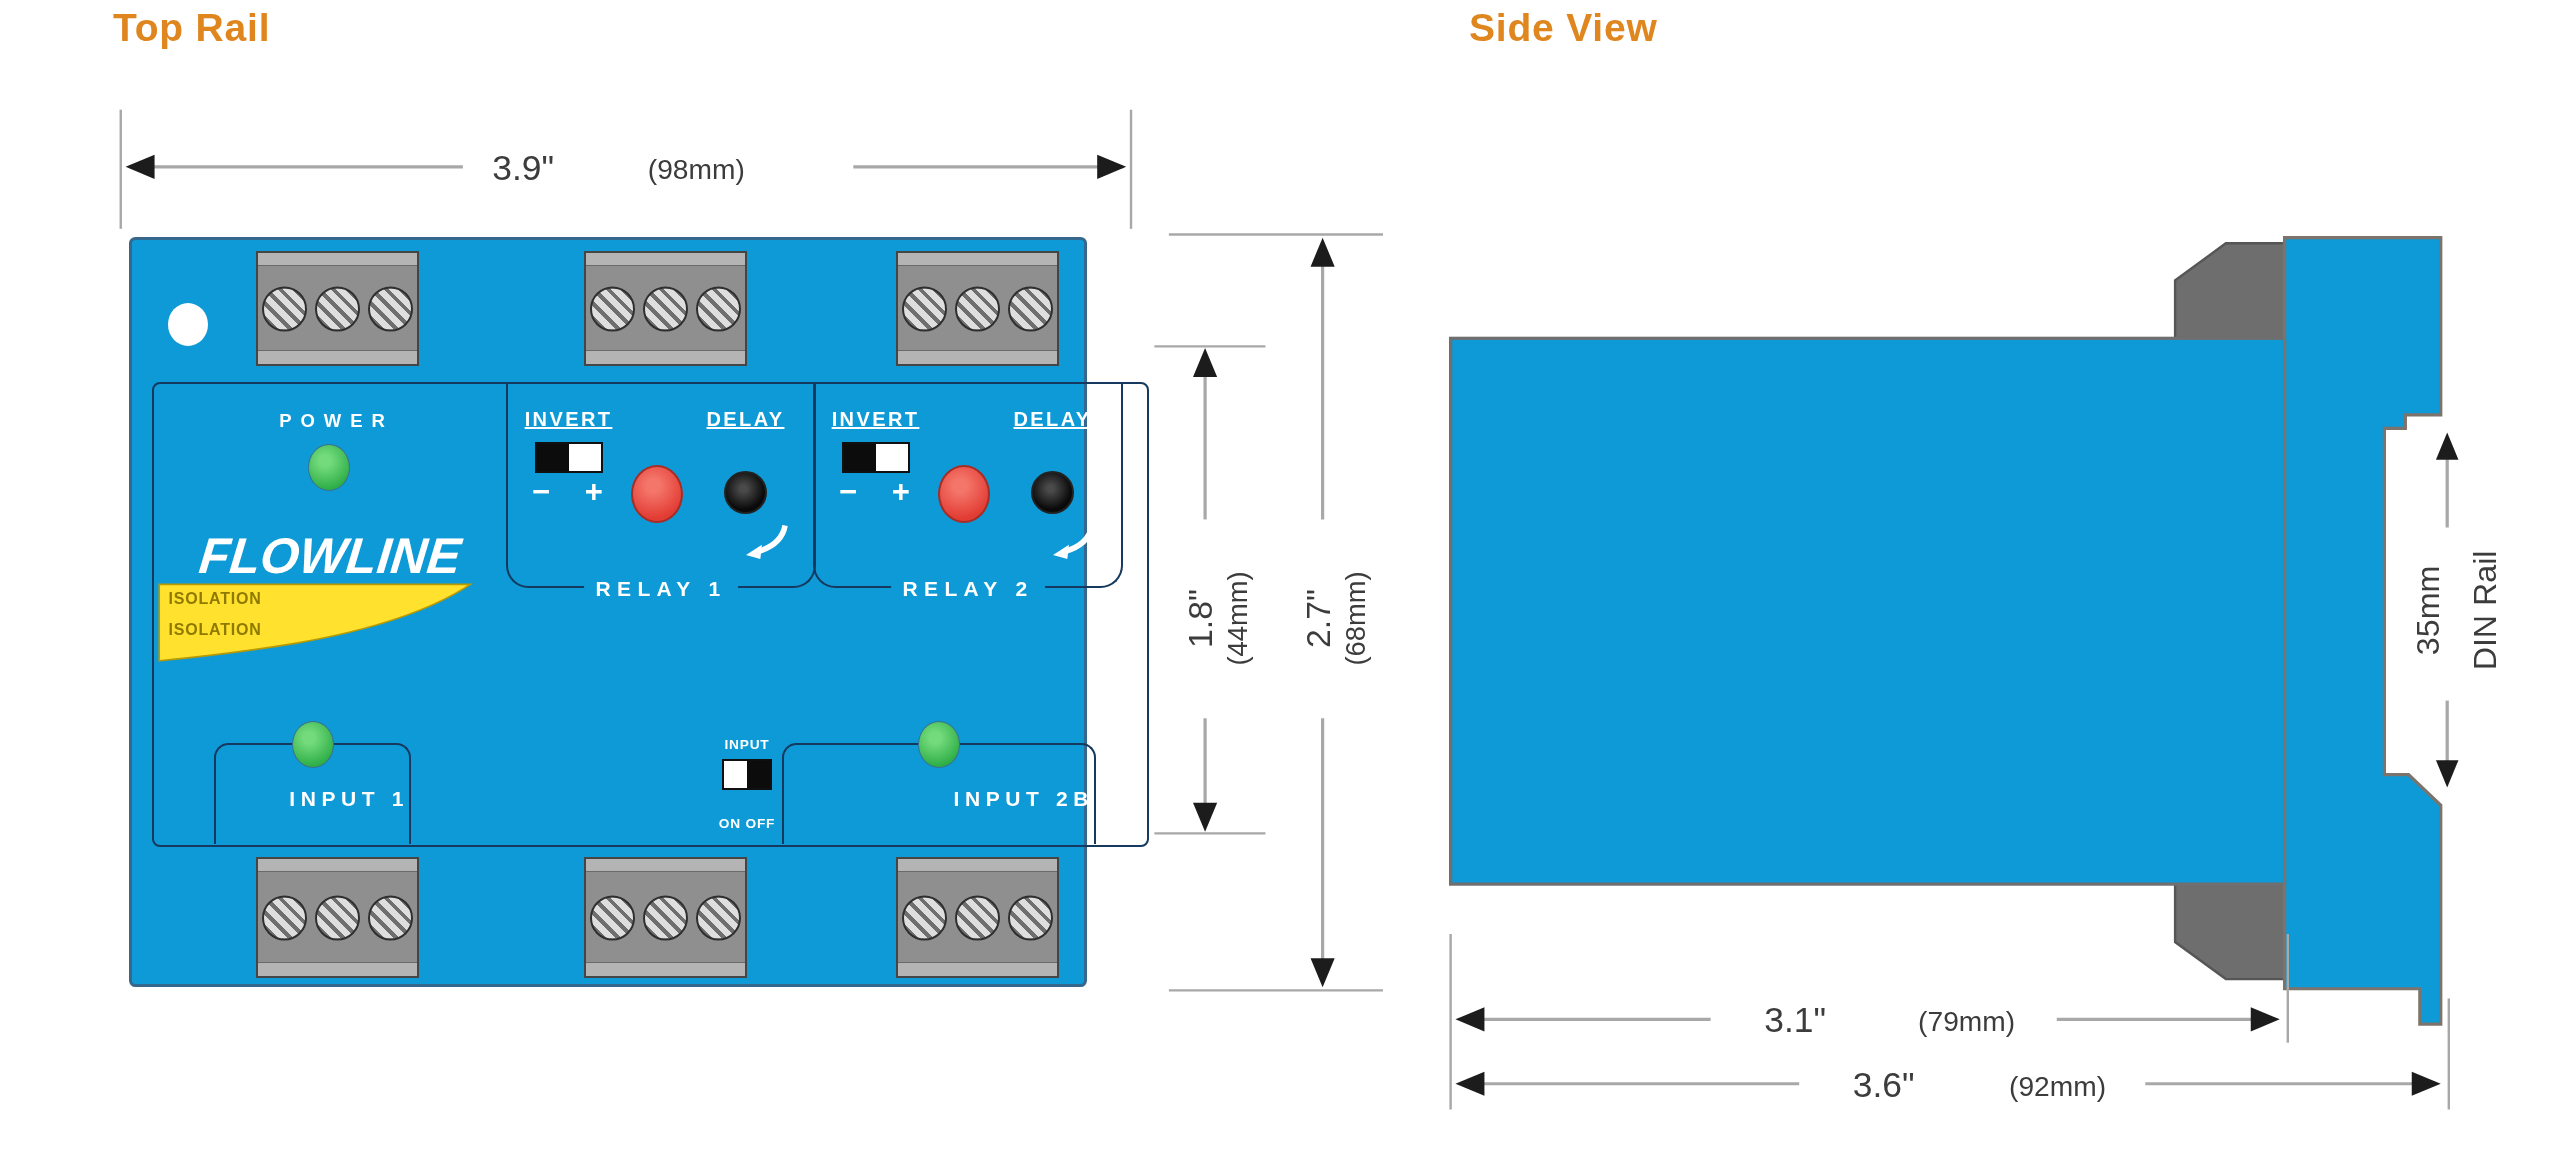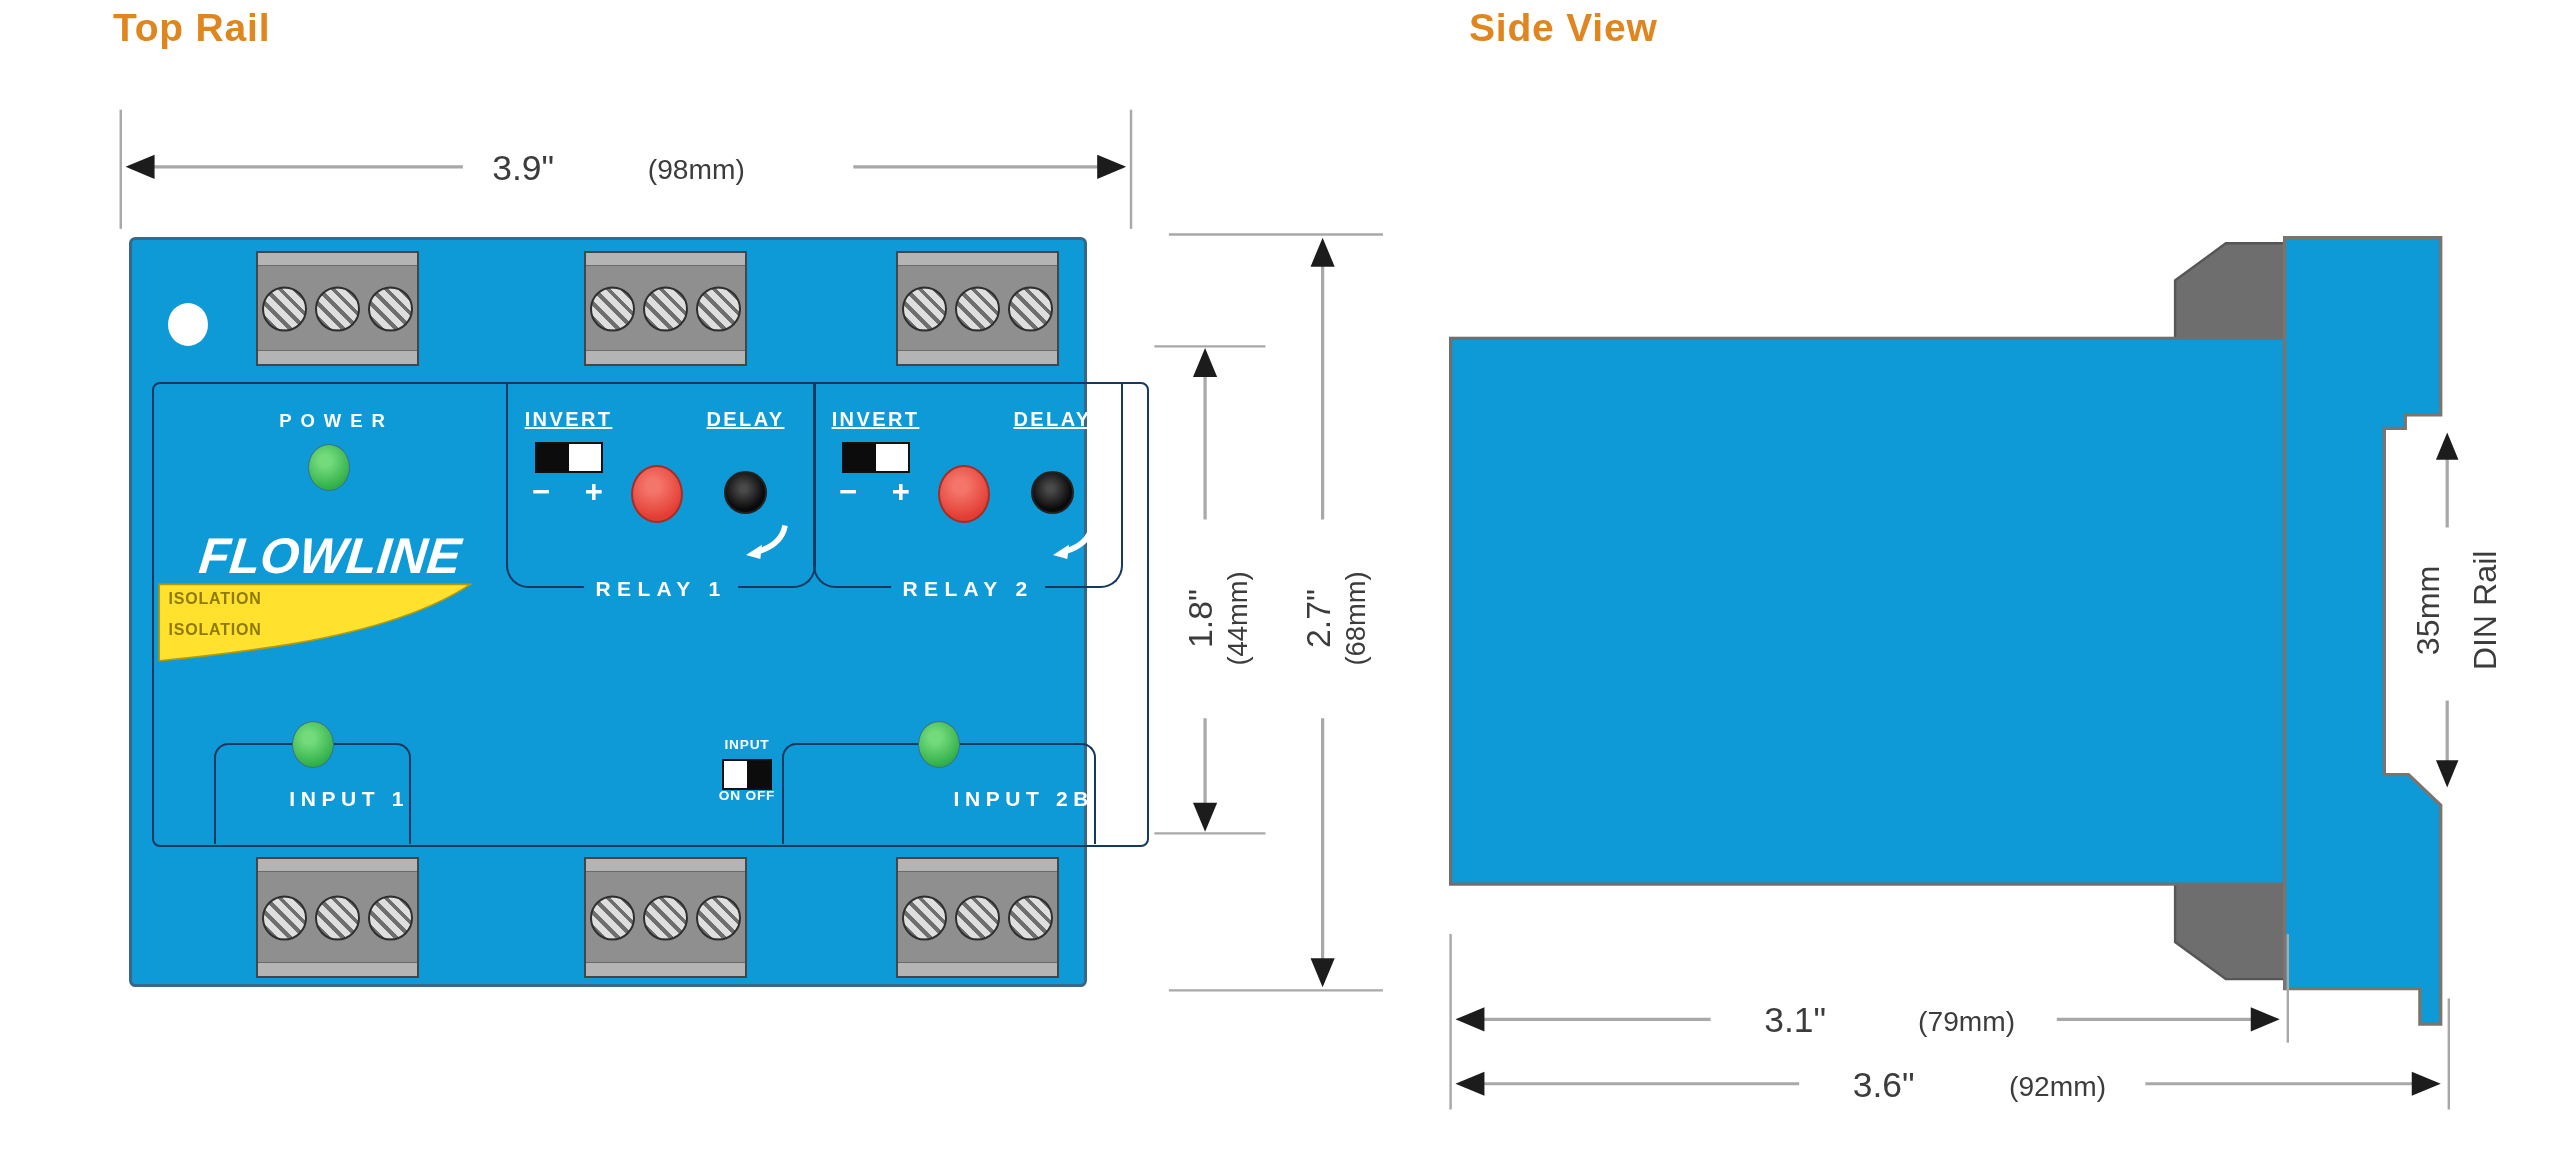--- a/index.html
+++ b/index.html
@@ -163,21 +163,21 @@
         <div class="knob" style="left:216px;top:87px;"></div>
         <svg class="rot-arrow" style="left:238px;top:138px;" width="43" height="39" viewBox="0 0 54 48">
           <path d="M49,4 Q45,28 14,37" stroke="#ffffff" stroke-width="7" fill="none"></path>
           <polygon points="0,41 20,28 18,46" fill="#ffffff"></polygon>
         </svg>
         <div class="relay-label">RELAY 2</div>
       </div>
 
       <div class="latch-label" style="left:557px;top:353px;width:72px;">INPUT</div>
       <div class="switch wb" style="left:568px;top:375px;"></div>
-      <div class="latch-label" style="left:557px;top:404px;width:72px;">ON OFF</div>
+      <div class="latch-label" style="left:557px;top:432px;width:72px;">ON OFF</div>
 
       <div class="input-tab" style="left:60px;width:197px;">
         <div class="input-led"></div>
         <div class="input-label">INPUT 1</div>
       </div>
       <div class="input-tab" style="left:628px;width:314px;">
         <div class="input-led"></div>
         <div class="input-label">INPUT 2B</div>
       </div>
     </div>

